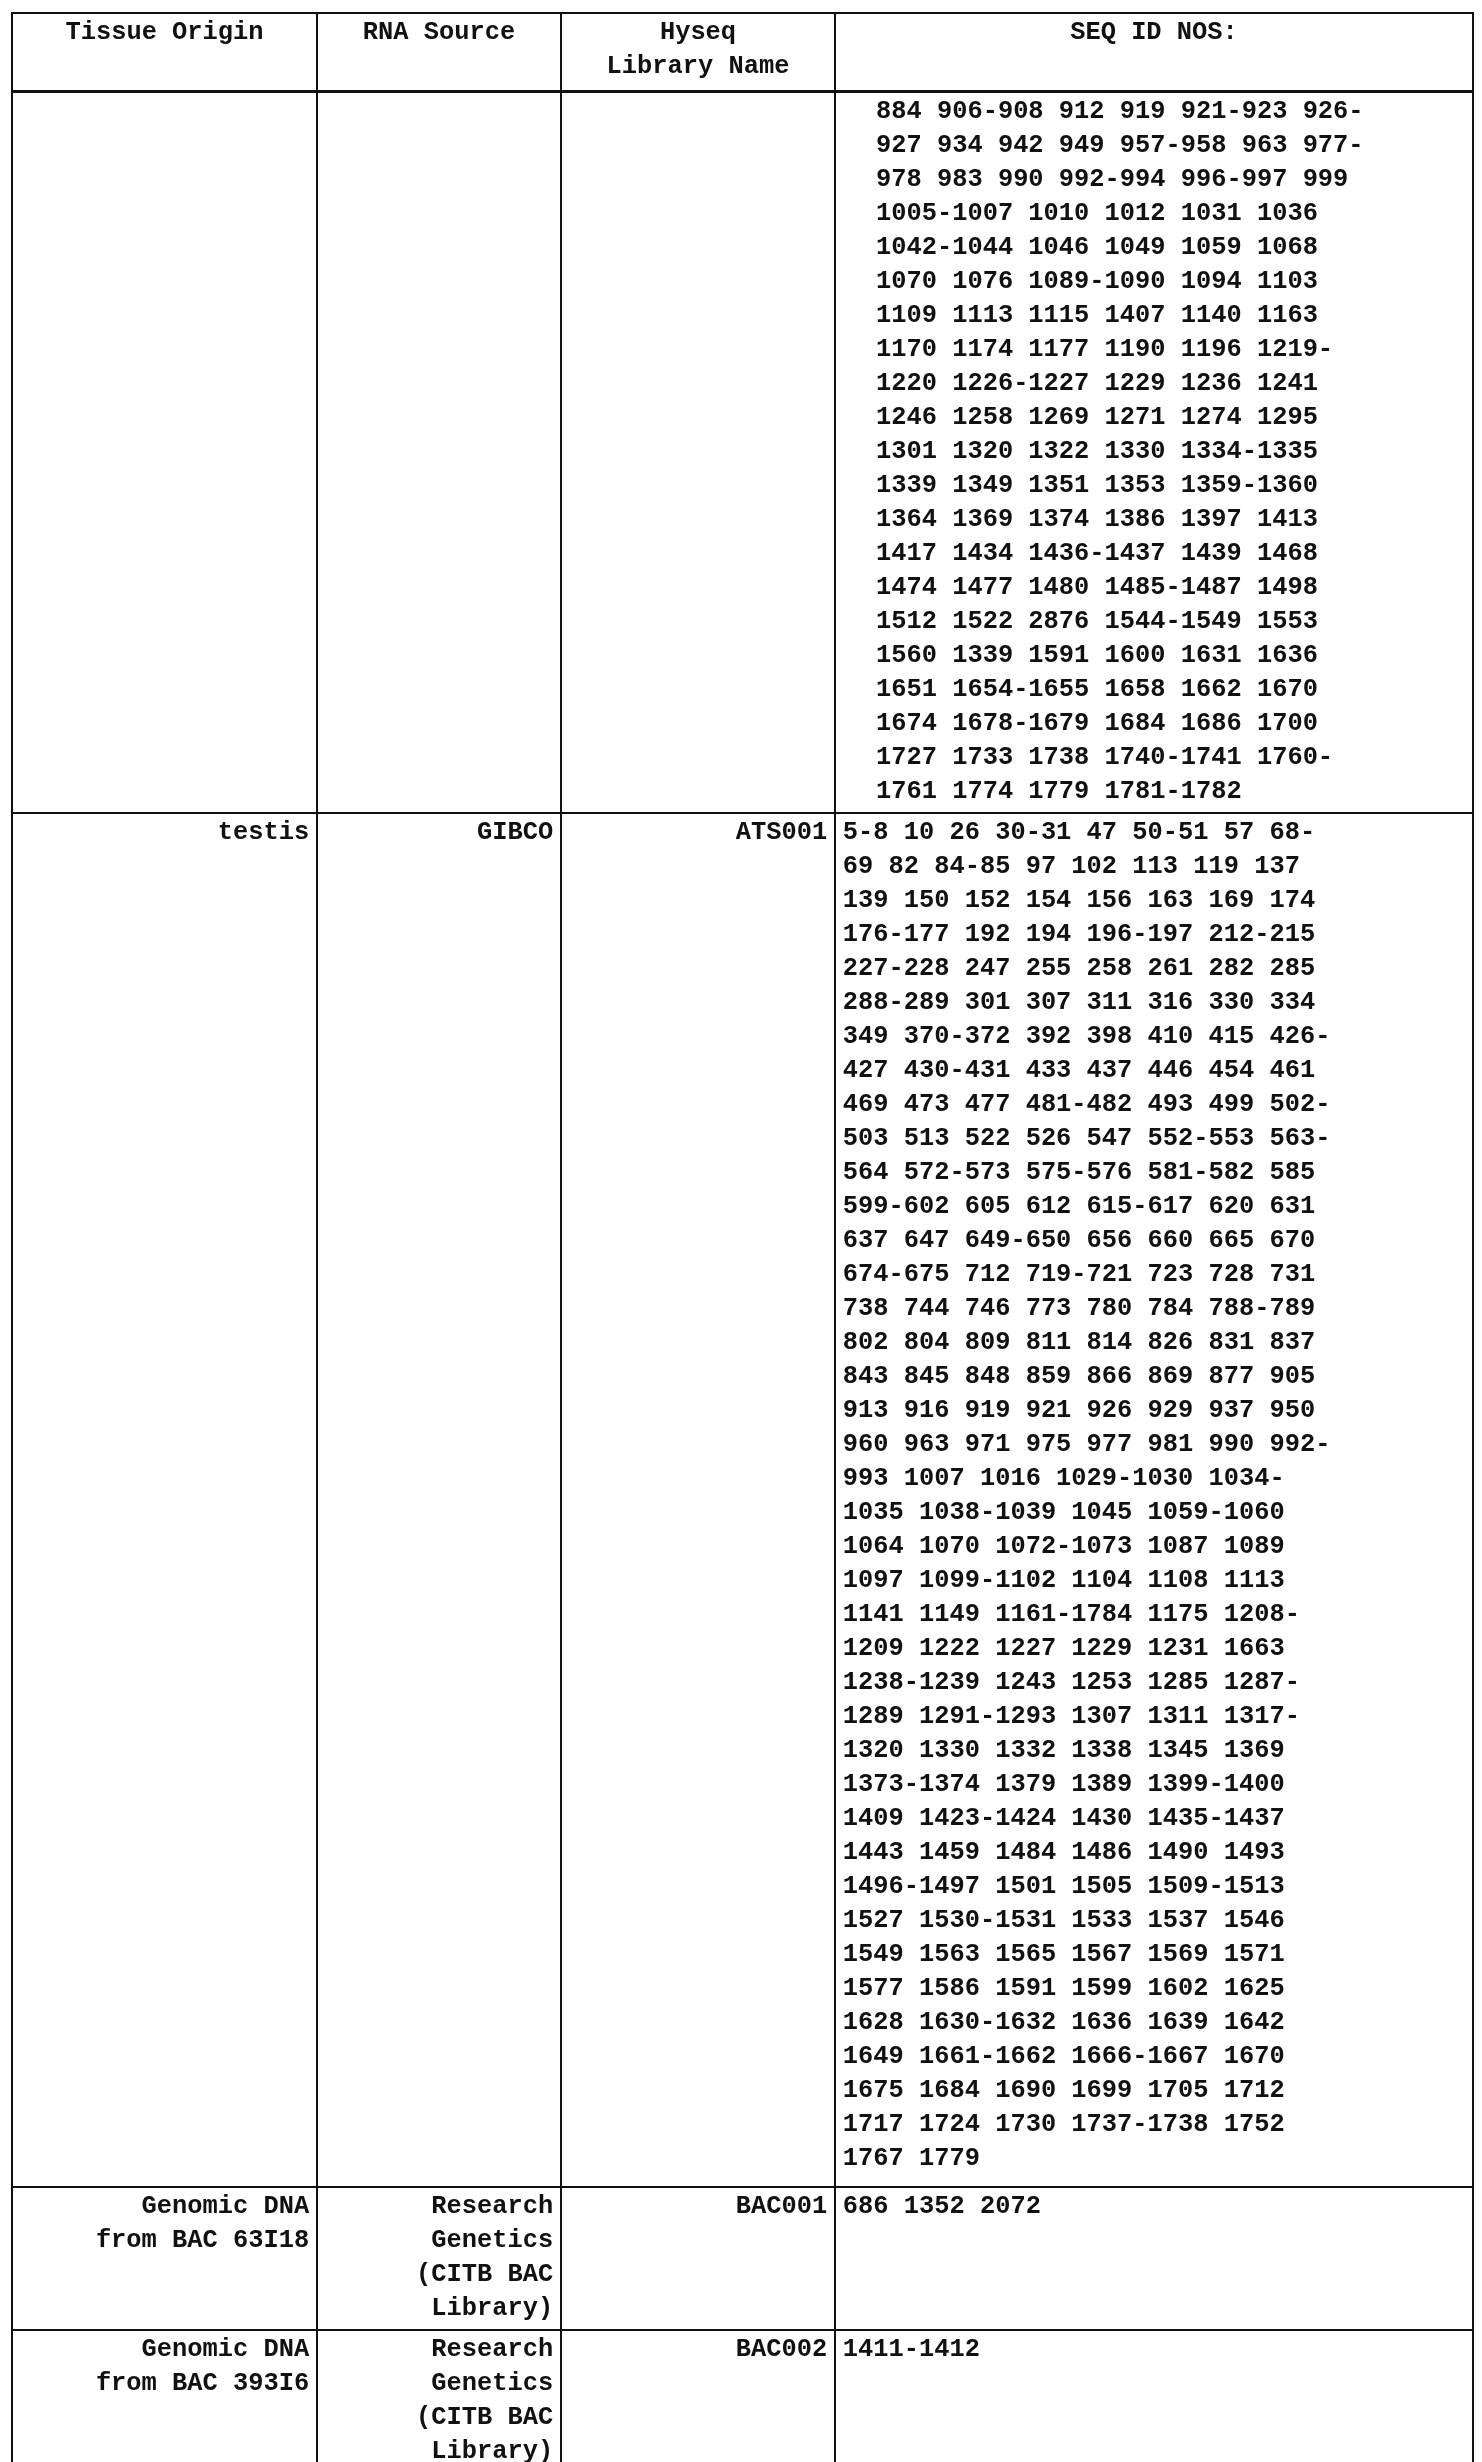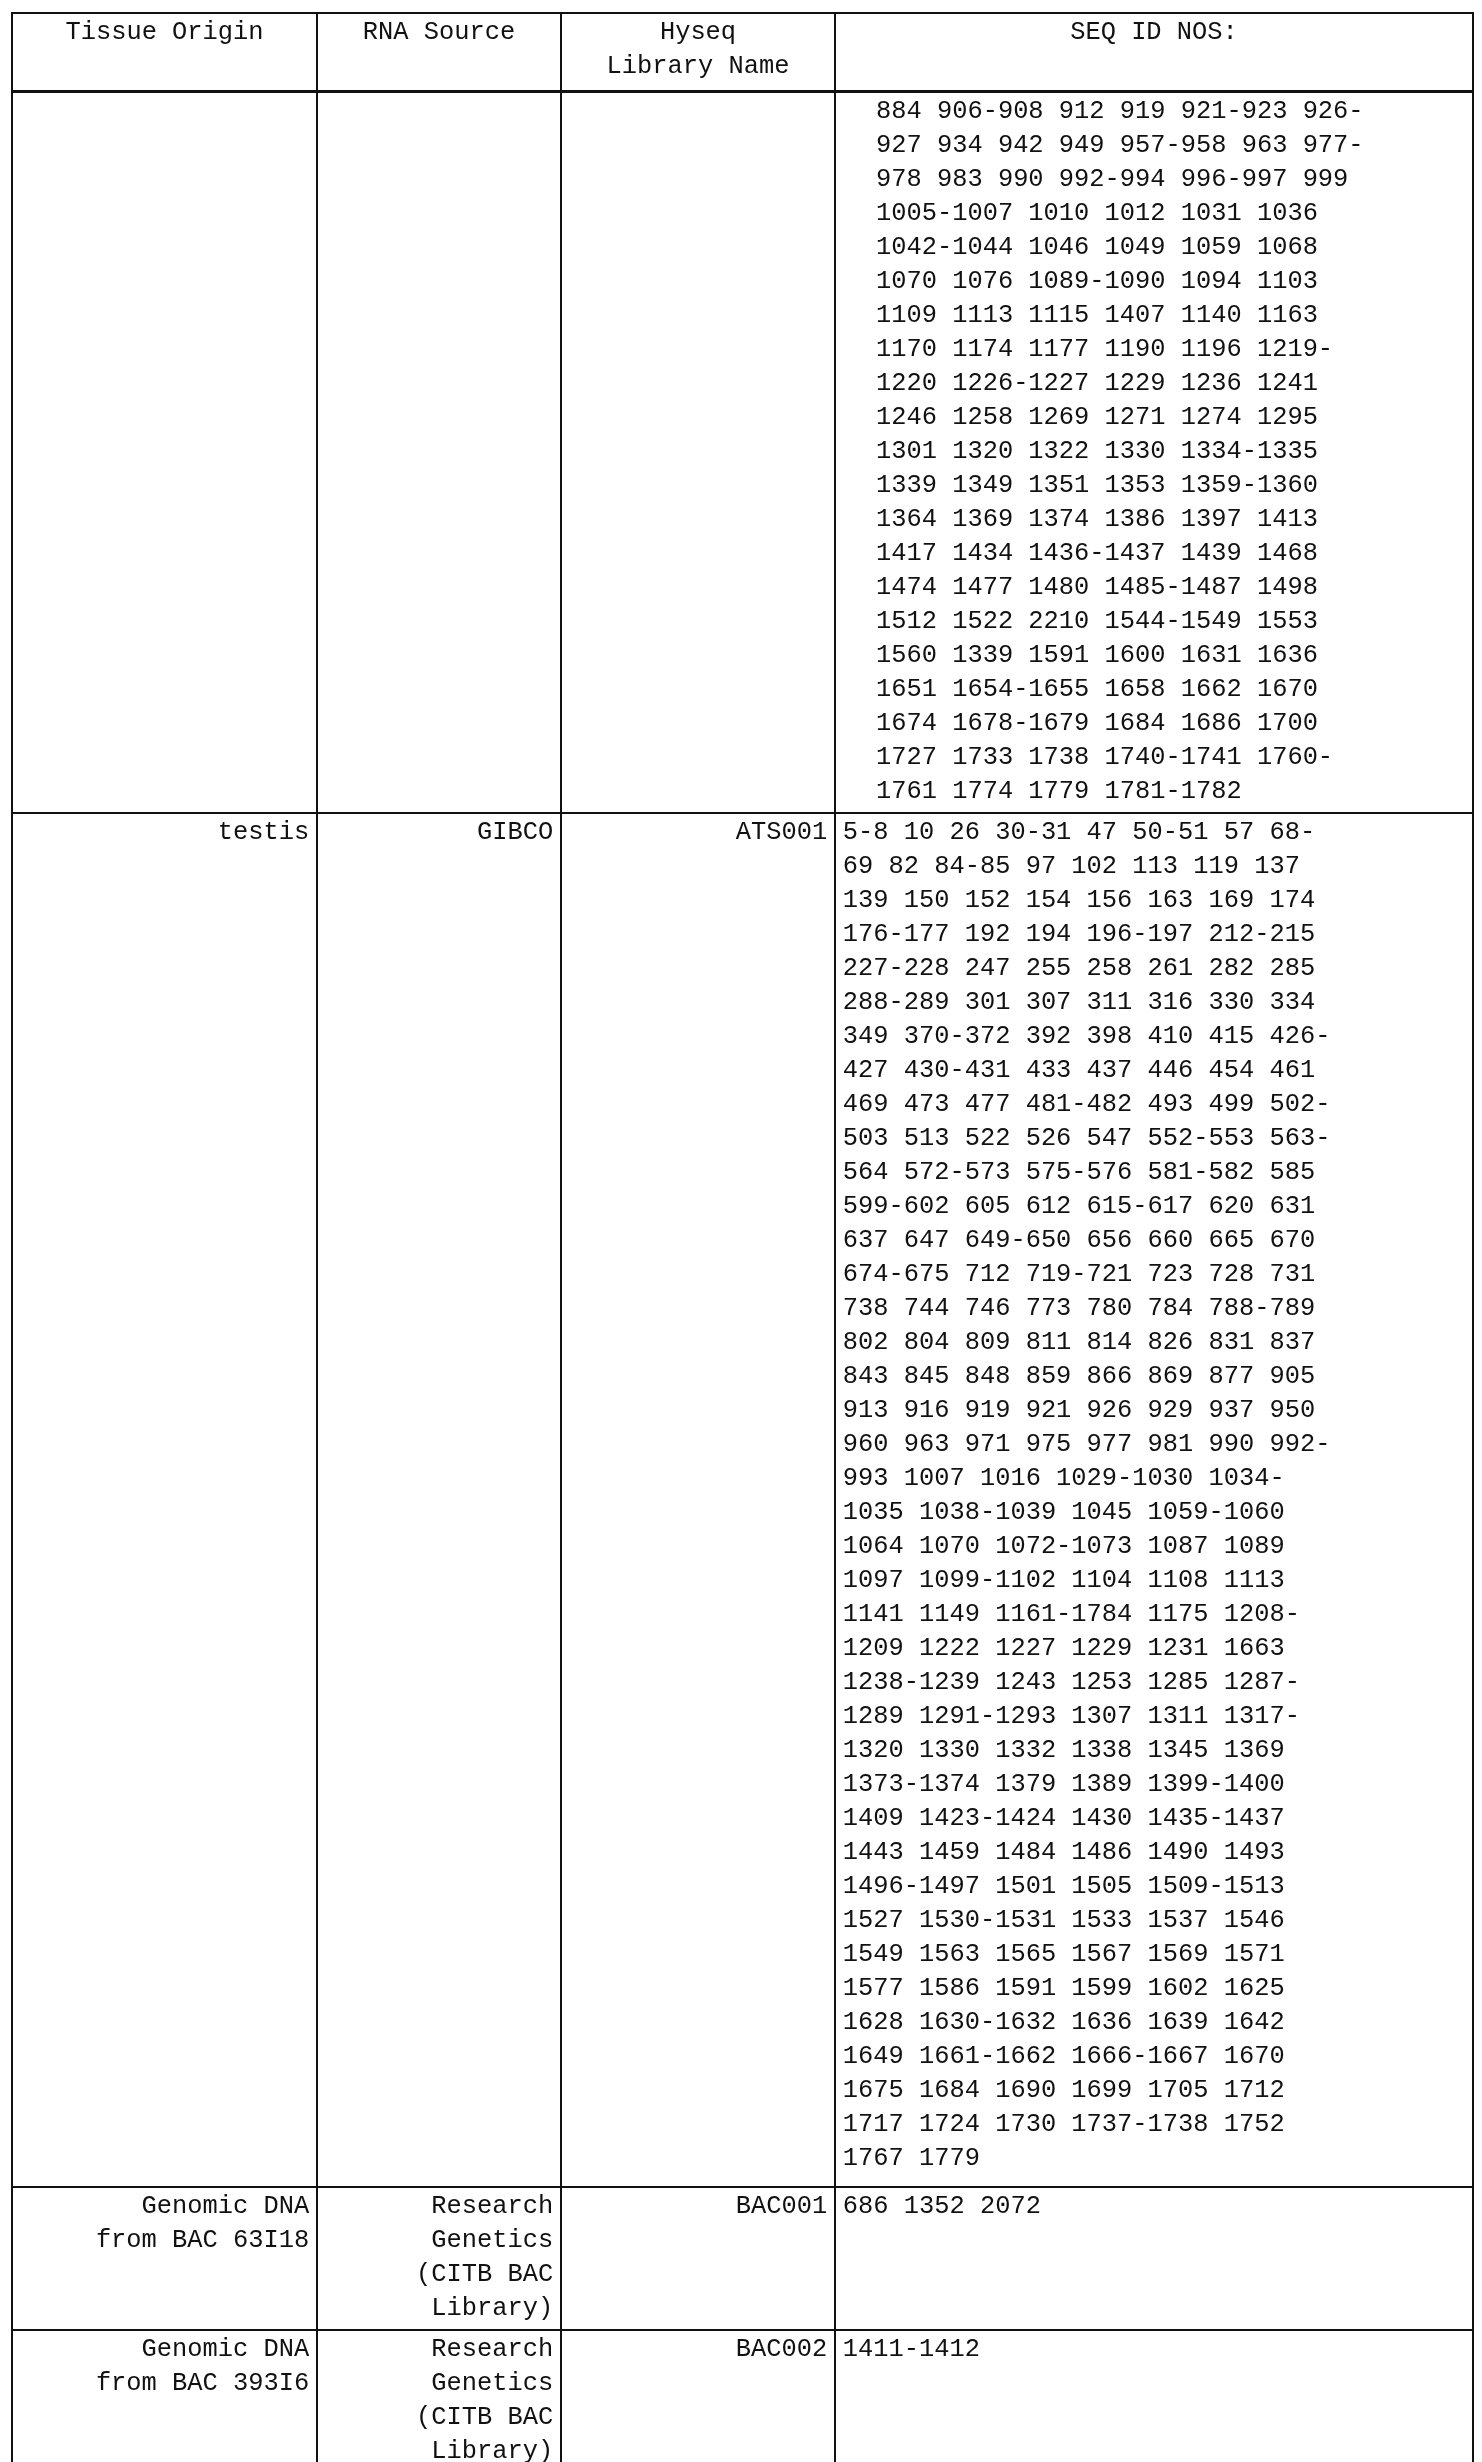--- a/index.html
+++ b/index.html
@@ -11,21 +11,21 @@
     font-family: "Liberation Mono", "DejaVu Sans Mono", monospace;
     font-size: 25.4px;
     color: #111;
     table-layout: fixed;
   }
   table.seq th, table.seq td {
     border: 2.5px solid #111;
     vertical-align: top;
     padding: 1.7px 6.8px 3.4px 6.8px;
     line-height: 34px;
-    font-weight: normal;
+    font-weight: bold;
   }
   table.seq thead th { border-bottom-width: 3.4px; height: 71px; text-align: center; }
   table.seq tr.r1 td { height: 704px; padding-left: 40px; }
   table.seq tr.r2 td { height: 1367px; }
   table.seq tr.r3 td { height: 134px; }
   table.seq tr.r4 td { height: 129px; }
   td.c { text-align: right; }
   td.ids { text-align: left; padding-left: 15.3px; }
   .line { display: block; white-space: pre; }
   col.c1 { width: 305px; }
@@ -81,21 +81,21 @@
             <span class="line">1070 1076 1089-1090 1094 1103</span>
             <span class="line">1109 1113 1115 1407 1140 1163</span>
             <span class="line">1170 1174 1177 1190 1196 1219-</span>
             <span class="line">1220 1226-1227 1229 1236 1241</span>
             <span class="line">1246 1258 1269 1271 1274 1295</span>
             <span class="line">1301 1320 1322 1330 1334-1335</span>
             <span class="line">1339 1349 1351 1353 1359-1360</span>
             <span class="line">1364 1369 1374 1386 1397 1413</span>
             <span class="line">1417 1434 1436-1437 1439 1468</span>
             <span class="line">1474 1477 1480 1485-1487 1498</span>
-            <span class="line">1512 1522 2210 1544-1549 1553</span>
+            <span class="line">1512 1522 2876 1544-1549 1553</span>
             <span class="line">1560 1339 1591 1600 1631 1636</span>
             <span class="line">1651 1654-1655 1658 1662 1670</span>
             <span class="line">1674 1678-1679 1684 1686 1700</span>
             <span class="line">1727 1733 1738 1740-1741 1760-</span>
             <span class="line">1761 1774 1779 1781-1782</span>
           </td>
         </tr>
         <tr class="r2">
           <td class="c">
             <span class="line">testis</span>

